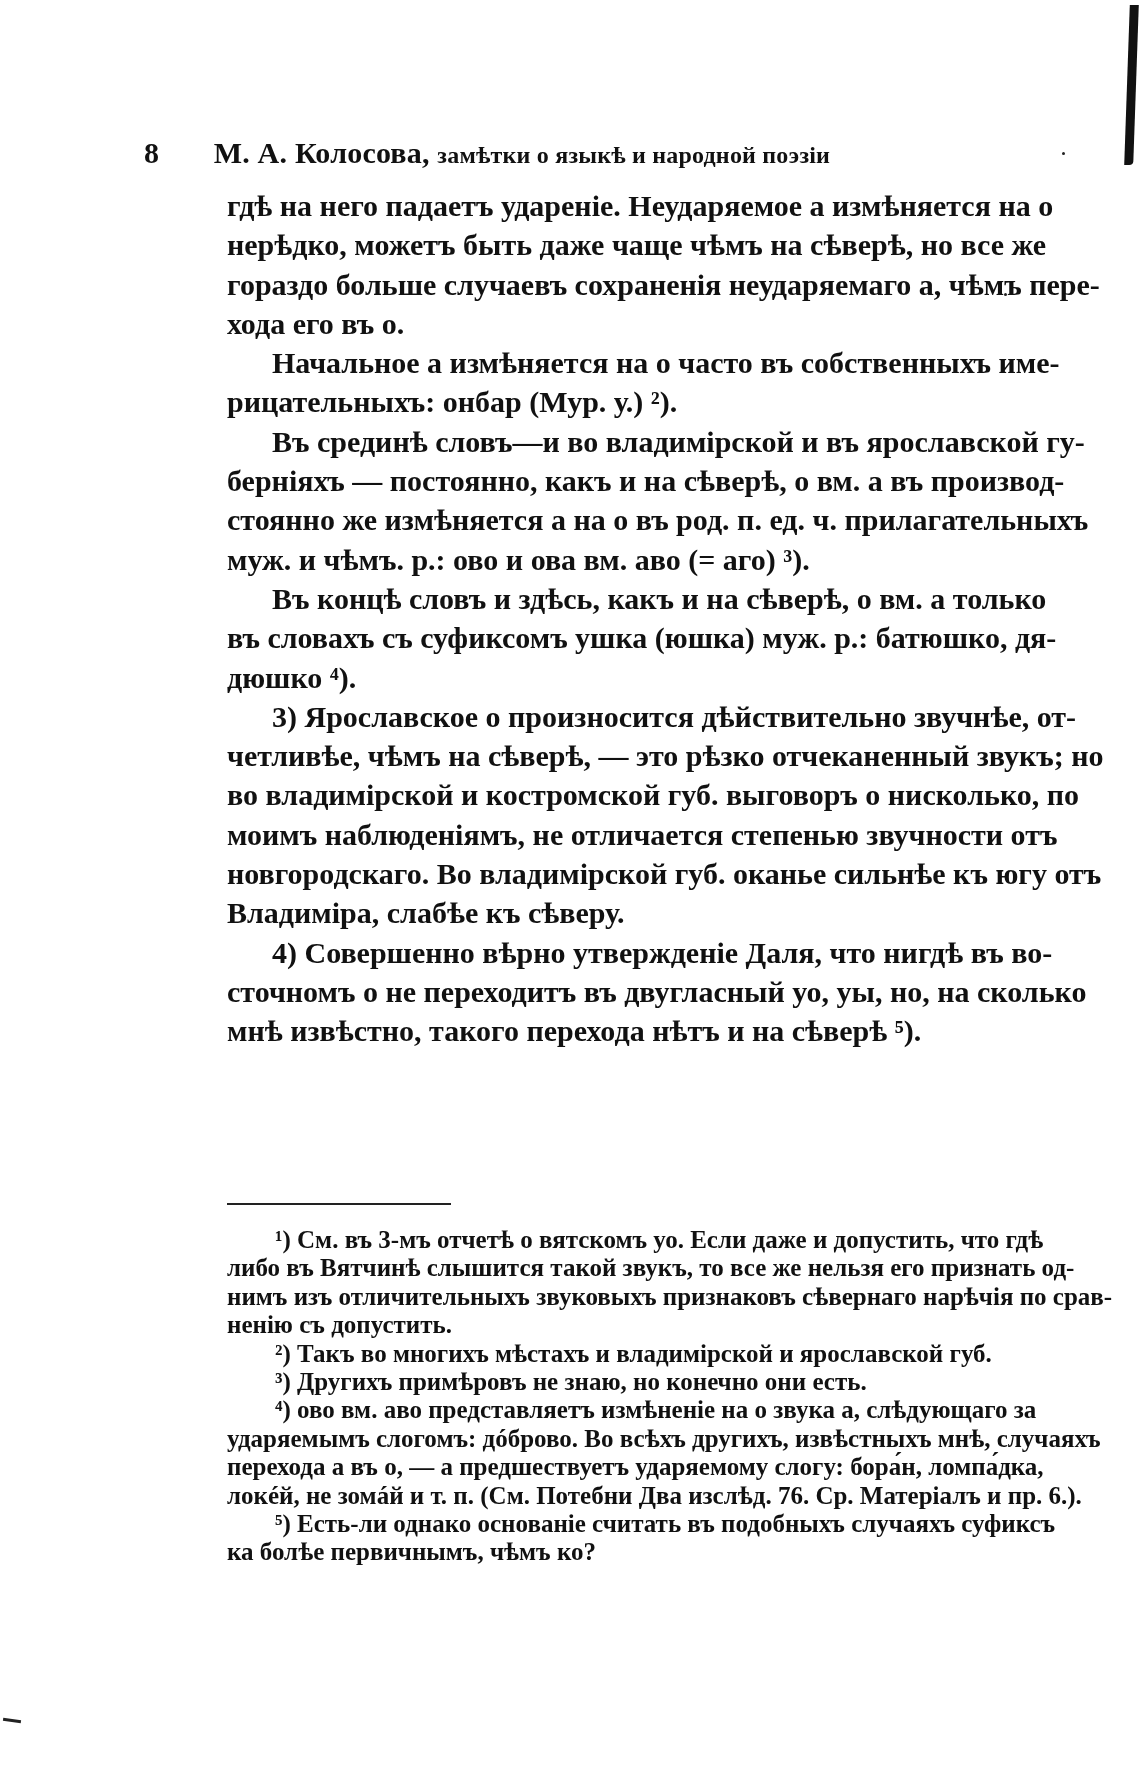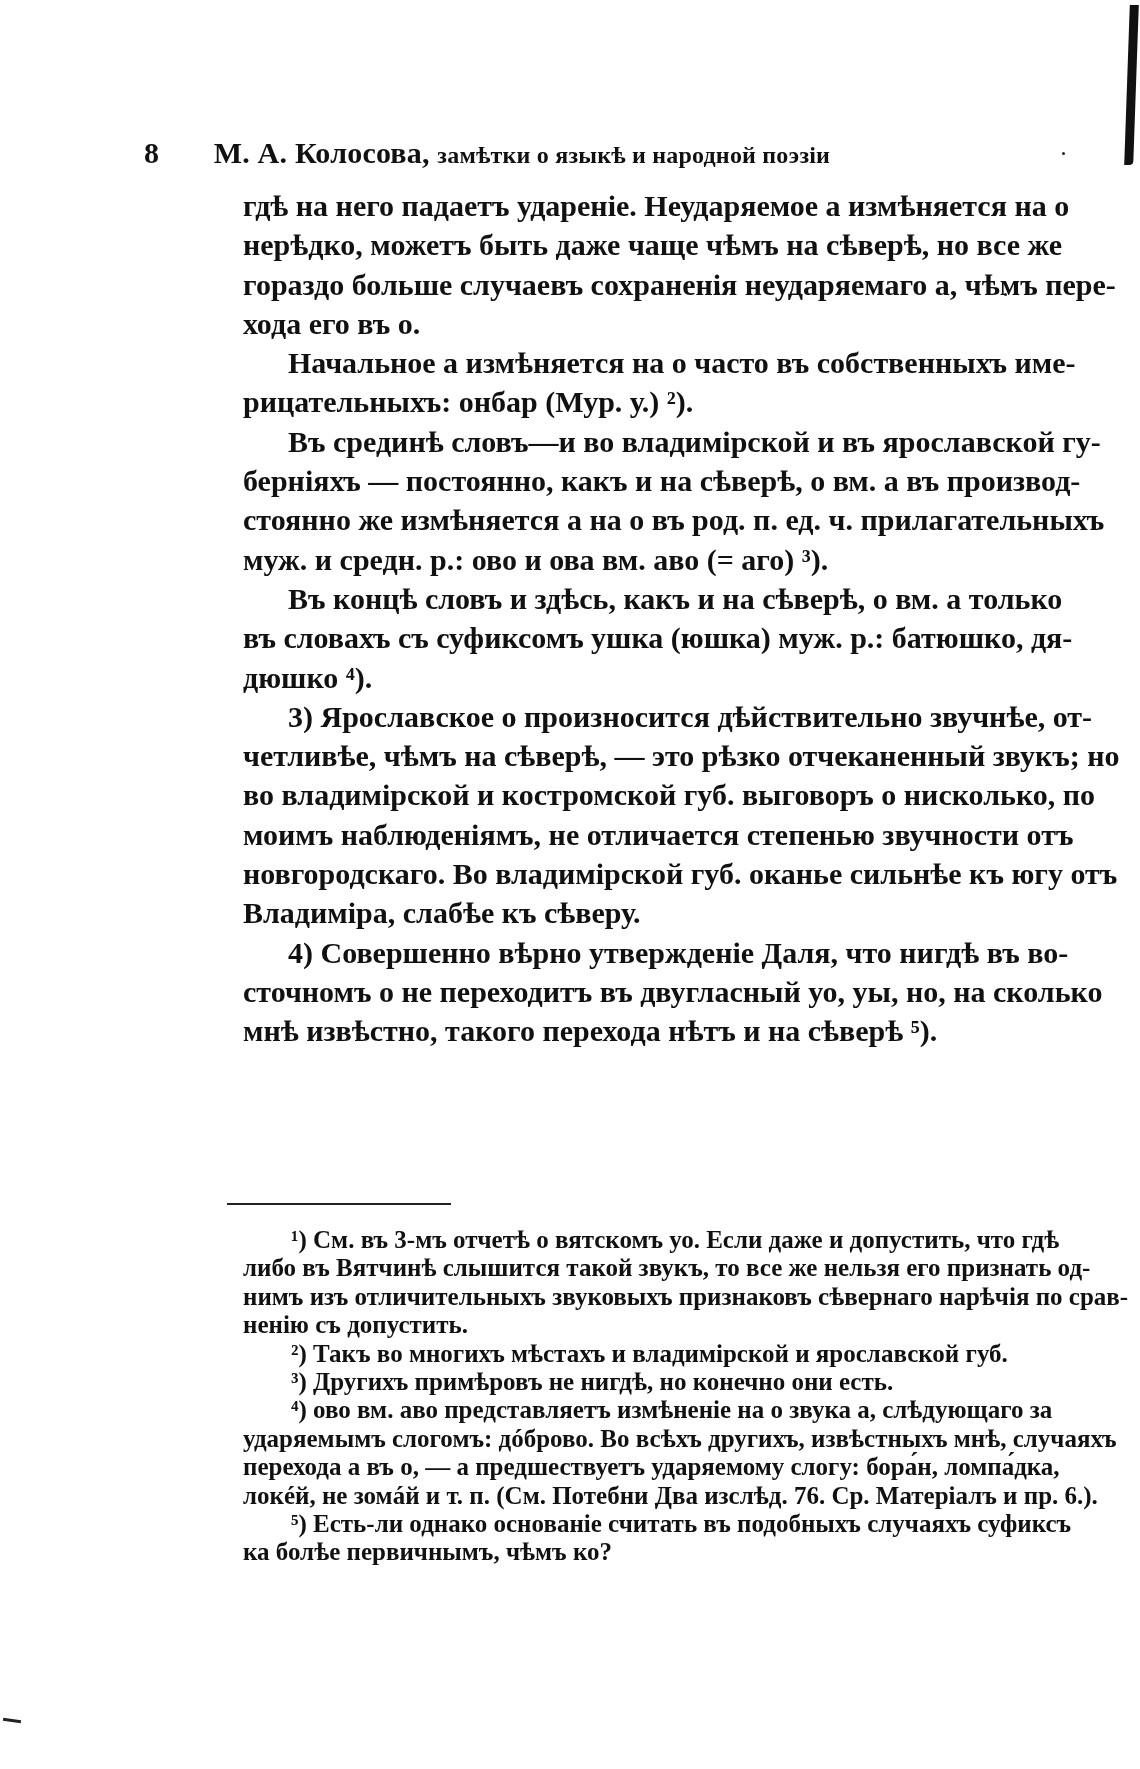--- a/index.html
+++ b/index.html
@@ -8,21 +8,21 @@
   .edge-bar { position: absolute; left: 1127px; top: 5px; width: 9px; height: 160px;
               background: #111; border-radius: 0 0 4px 0; transform: skewX(-2deg); }
   .speck { position: absolute; width: 3px; height: 3px; background: #222; border-radius: 50%; }
   .corner-mark { position: absolute; left: 3px; top: 1719px; width: 18px; height: 3px; background: #222; transform: rotate(8deg); }
   .header { position: absolute; top: 136px; left: 144px; width: 870px;
             font-size: 30px; font-weight: bold; letter-spacing: 0.2px; white-space: nowrap; }
   .header .pnum { display: inline-block; width: 62px; }
   .header .sc { font-size: 24px; font-weight: bold; }
   .body-text { position: absolute; top: 186px; left: 227px; width: 783px;
                font-size: 30px; font-weight: bold; line-height: 39.3px; text-align: justify; }
-  .line { display: block; white-space: nowrap; text-align-last: justify; text-align: justify; height: 39.3px; margin-left: 16px; }
+  .line { display: block; white-space: nowrap; text-align-last: justify; text-align: justify; height: 39.3px; }
   .line.last { text-align-last: left; }
   .line.indent { padding-left: 45px; }
   .rule { position: absolute; left: 227px; top: 1203px; width: 224px; height: 2px; background: #222; }
   .notes { position: absolute; top: 1226px; left: 227px; width: 783px;
            font-size: 25px; font-weight: bold; line-height: 28.4px; }
   .notes .line { height: 28.4px; }
   .notes .line.indent { padding-left: 48px; }
 </style>
 </head>
 <body>
@@ -42,21 +42,21 @@
 <div class="body-text" id="body-text">
     <span class="line">гдѣ на него падаетъ удареніе. Неударяемое а измѣняется на о</span>
     <span class="line">нерѣдко, можетъ быть даже чаще чѣмъ на сѣверѣ, но все же</span>
     <span class="line">гораздо больше случаевъ сохраненія неударяемаго а, чѣмъ пере-</span>
     <span class="line last">хода его въ о.</span>
     <span class="line indent">Начальное а измѣняется на о часто въ собственныхъ име-</span>
     <span class="line last">рицательныхъ: онбар (Мур. у.) ²).</span>
     <span class="line indent">Въ срединѣ словъ—и во владимірской и въ ярославской гу-</span>
     <span class="line">берніяхъ — постоянно, какъ и на сѣверѣ, о вм. а въ производ-</span>
     <span class="line">стоянно же измѣняется а на о въ род. п. ед. ч. прилагательныхъ</span>
-    <span class="line last">муж. и средн. р.: ово и ова вм. аво (= аго) ³).</span>
+    <span class="line last">муж. и чѣмъ. р.: ово и ова вм. аво (= аго) ³).</span>
     <span class="line indent">Въ концѣ словъ и здѣсь, какъ и на сѣверѣ, о вм. а только</span>
     <span class="line">въ словахъ съ суфиксомъ ушка (юшка) муж. р.: батюшко, дя-</span>
     <span class="line last">дюшко ⁴).</span>
     <span class="line indent">3) Ярославское о произносится дѣйствительно звучнѣе, от-</span>
     <span class="line">четливѣе, чѣмъ на сѣверѣ, — это рѣзко отчеканенный звукъ; но</span>
     <span class="line">во владимірской и костромской губ. выговоръ о нисколько, по</span>
     <span class="line">моимъ наблюденіямъ, не отличается степенью звучности отъ</span>
     <span class="line">новгородскаго. Во владимірской губ. оканье сильнѣе къ югу отъ</span>
     <span class="line last">Владиміра, слабѣе къ сѣверу.</span>
     <span class="line indent">4) Совершенно вѣрно утвержденіе Даля, что нигдѣ въ во-</span>
@@ -65,20 +65,20 @@
   </div>
 
 <div class="rule"></div>
 
 <div class="notes" id="notes">
     <span class="line indent">¹) См. въ 3-мъ отчетѣ о вятскомъ уо. Если даже и допустить, что гдѣ</span>
     <span class="line">либо въ Вятчинѣ слышится такой звукъ, то все же нельзя его признать од-</span>
     <span class="line">нимъ изъ отличительныхъ звуковыхъ признаковъ сѣвернаго нарѣчія по срав-</span>
     <span class="line last">ненію съ допустить.</span>
     <span class="line indent last">²) Такъ во многихъ мѣстахъ и владимірской и ярославской губ.</span>
-    <span class="line indent last">³) Другихъ примѣровъ не нигдѣ, но конечно они есть.</span>
+    <span class="line indent last">³) Другихъ примѣровъ не знаю, но конечно они есть.</span>
     <span class="line indent">⁴) ово вм. аво представляетъ измѣненіе на о звука а, слѣдующаго за</span>
     <span class="line">ударяемымъ слогомъ: дóброво. Во всѣхъ другихъ, извѣстныхъ мнѣ, случаяхъ</span>
     <span class="line">перехода а въ о, — а предшествуетъ ударяемому слогу: бора́н, ломпа́дка,</span>
     <span class="line last">локéй, не зомáй и т. п. (См. Потебни Два изслѣд. 76. Ср. Матеріалъ и пр. 6.).</span>
     <span class="line indent">⁵) Есть-ли однако основаніе считать въ подобныхъ случаяхъ суфиксъ</span>
     <span class="line last">ка болѣе первичнымъ, чѣмъ ко?</span>
   </div>
 
 </body></html>

